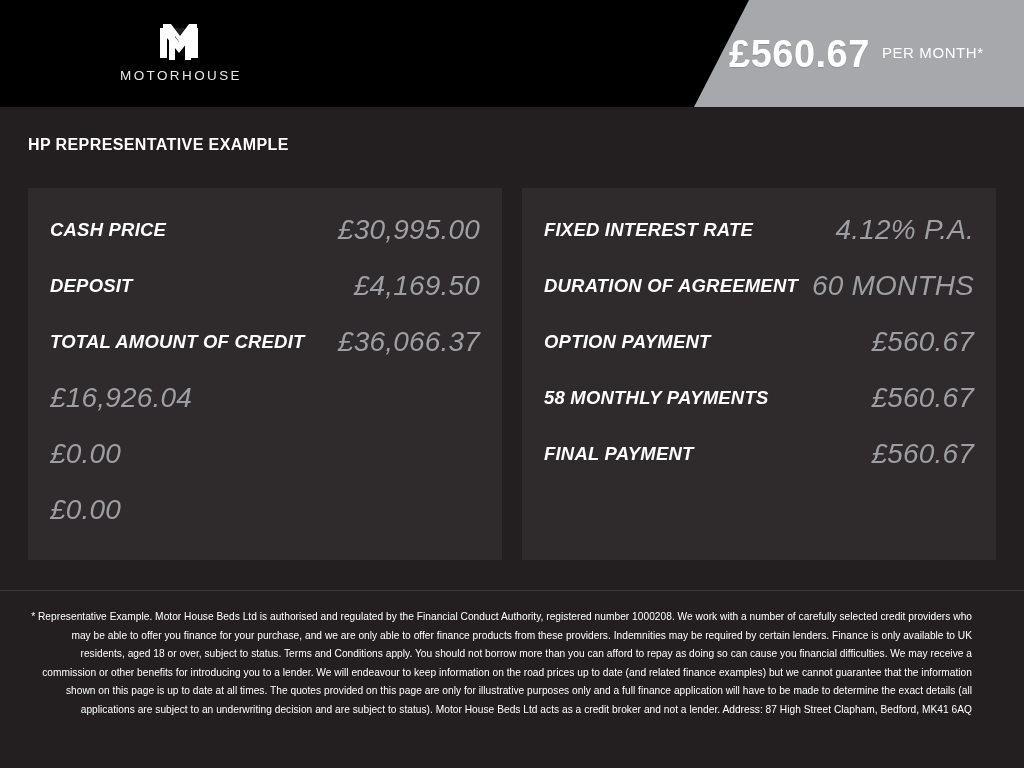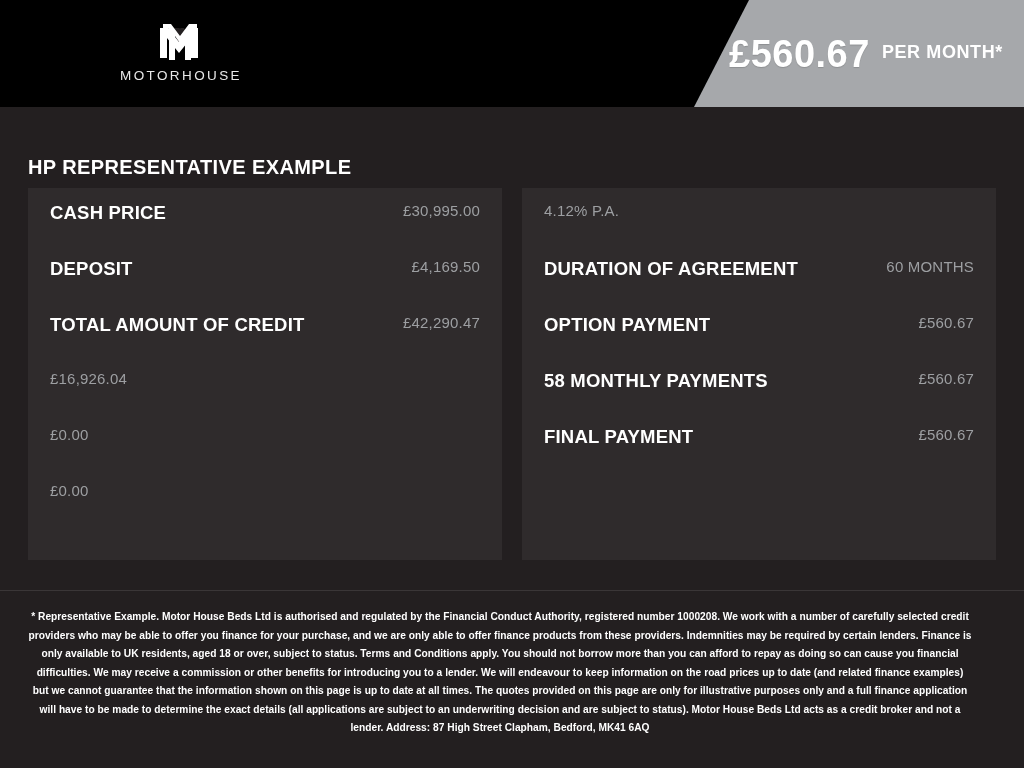--- a/index.html
+++ b/index.html
@@ -56,90 +56,90 @@
     color: #ffffff;
   }
   .price-amount {
     font-size: 38px;
     font-weight: 700;
     letter-spacing: 0.5px;
     line-height: 1;
     text-shadow: 0 1px 1px rgba(0,0,0,.15);
   }
   .price-period {
-    font-size: 18px;
-    font-weight: 700;
+    font-size: 15px;
+    font-weight: 400;
     letter-spacing: 0.6px;
     margin-left: 12px;
     padding-bottom: 2px;
   }
 
   
   .section-title {
     position: absolute;
     left: 28px; top: 136px;
     color: #ffffff;
-    font-size: 20px;
+    font-size: 16px;
     font-weight: 700;
     letter-spacing: 0.4px;
-    margin-top: 20px;
   }
 
   
   .panels {
     position: absolute;
     left: 28px; top: 188px;
     width: 968px;
     display: flex;
     gap: 20px;
   }
   .panel {
     width: 474px;
     background: #2f2b2c;
     padding: 14px 22px 22px 22px;
   }
   .row {
     display: flex;
-    align-items: flex-start;
+    align-items: center;
     justify-content: space-between;
     height: 56px;
+    font-style: italic;
   }
   .row-label {
     color: #ffffff;
     font-size: 18.5px;
     font-weight: 700;
     letter-spacing: 0.2px;
     white-space: nowrap;
   }
   .row-value {
     color: #9d9fa2;
-    font-size: 15px;
+    font-size: 28px;
     font-weight: 400;
     letter-spacing: 0.2px;
     white-space: nowrap;
     text-align: right;
   }
 
   
   .footer-rule {
     position: absolute;
     left: 0; top: 590px;
     width: 1024px; height: 1px;
     background: #3a3637;
   }
   .footer {
     position: absolute;
     left: 28px; top: 608px;
     width: 944px;
     color: #ffffff;
     font-size: 10.2px;
     line-height: 1.82;
-    font-weight: 700;
+    font-weight: 400;
     letter-spacing: 0.02px;
-    text-align: center;
+    text-align: right;
   }
 </style>
 </head>
 <body>
 
 <div id="page">
 
   <div class="header">
 
     <div class="brand">
@@ -169,35 +169,36 @@
       <div class="row">
         <span class="row-label">CASH PRICE</span>
         <span class="row-value">£30,995.00</span>
       </div>
       <div class="row">
         <span class="row-label">DEPOSIT</span>
         <span class="row-value">£4,169.50</span>
       </div>
       <div class="row">
         <span class="row-label">TOTAL AMOUNT OF CREDIT</span>
-        <span class="row-value">£42,290.47</span>
+        <span class="row-value">£36,066.37</span>
       </div>
       <div class="row">
         <span class="row-value">£16,926.04</span>
       </div>
       <div class="row">
         <span class="row-value">£0.00</span>
       </div>
       <div class="row">
         <span class="row-value">£0.00</span>
       </div>
     </div>
 
     <div class="panel">
       <div class="row">
+        <span class="row-label">FIXED INTEREST RATE</span>
         <span class="row-value">4.12% P.A.</span>
       </div>
       <div class="row">
         <span class="row-label">DURATION OF AGREEMENT</span>
         <span class="row-value">60 MONTHS</span>
       </div>
       <div class="row">
         <span class="row-label">OPTION PAYMENT</span>
         <span class="row-value">£560.67</span>
       </div>

